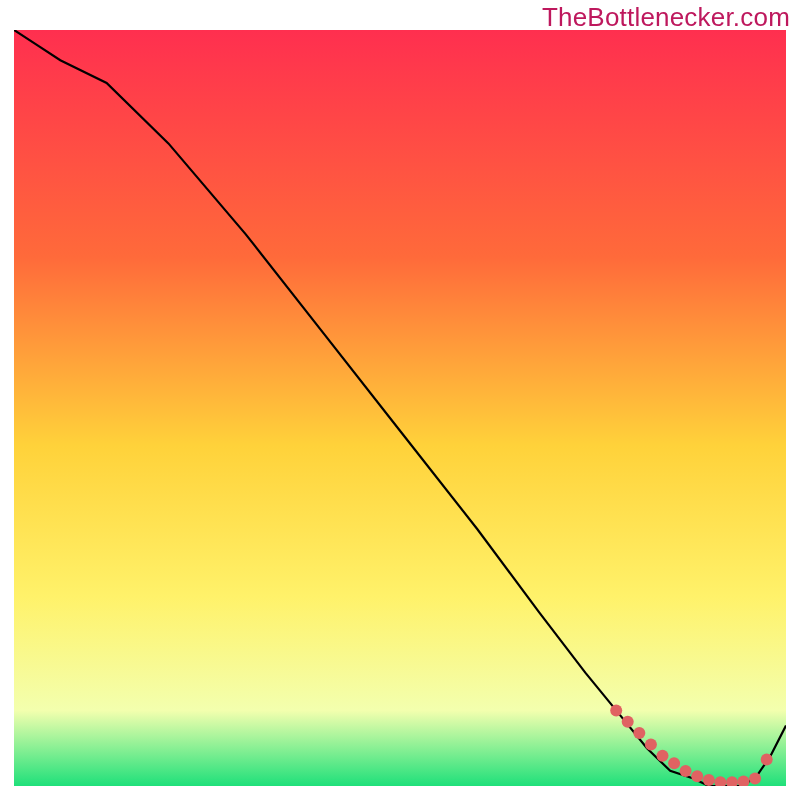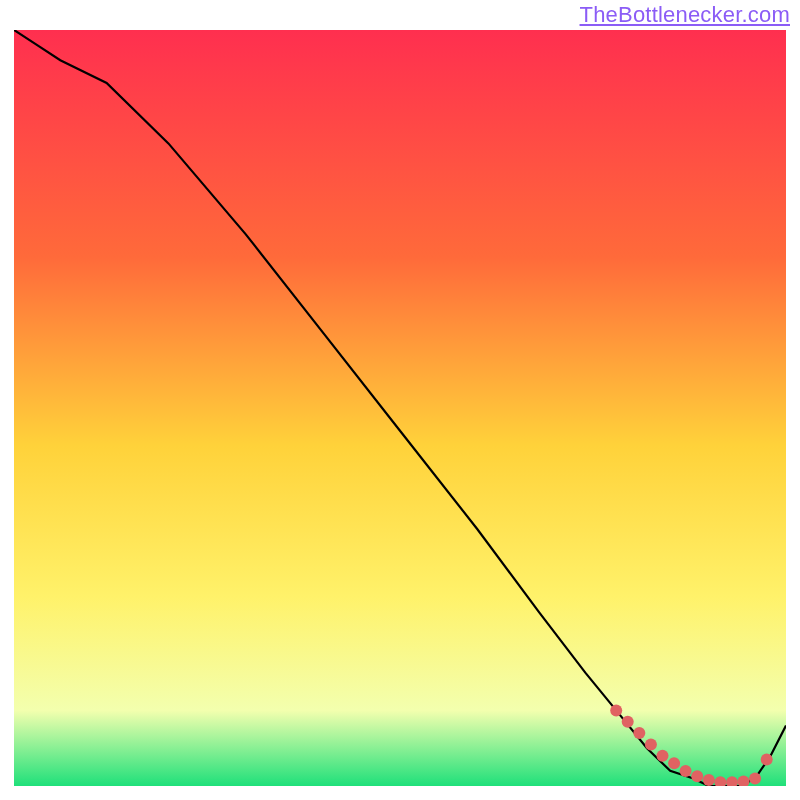--- a/index.html
+++ b/index.html
@@ -26,24 +26,23 @@
   }
   svg {
     display: block;
     width: 772px;
     height: 756px;
   }
   .source {
     position: absolute;
     top: 2px;
     right: 10px;
-    font-size: 22px;
-    color: #8b5cf6;
+    font-size: 26px;
+    color: #be185d;
     letter-spacing: 0.2px;
-    text-decoration: underline;
   }
 </style>
 </head>
 <body>
 
 <div class="wrap">
 
   <div class="source">TheBottlenecker.com</div>
 
   <div class="plot">

